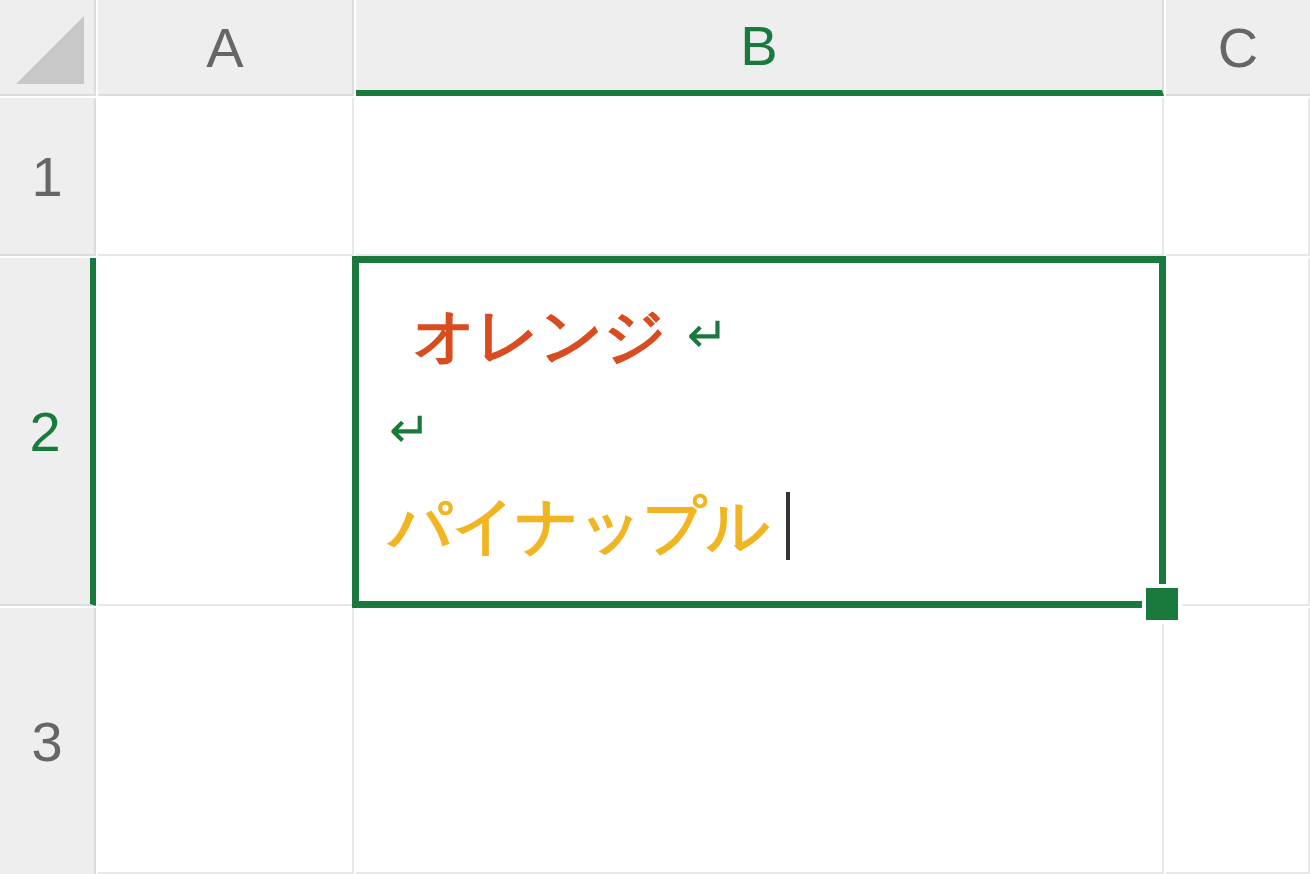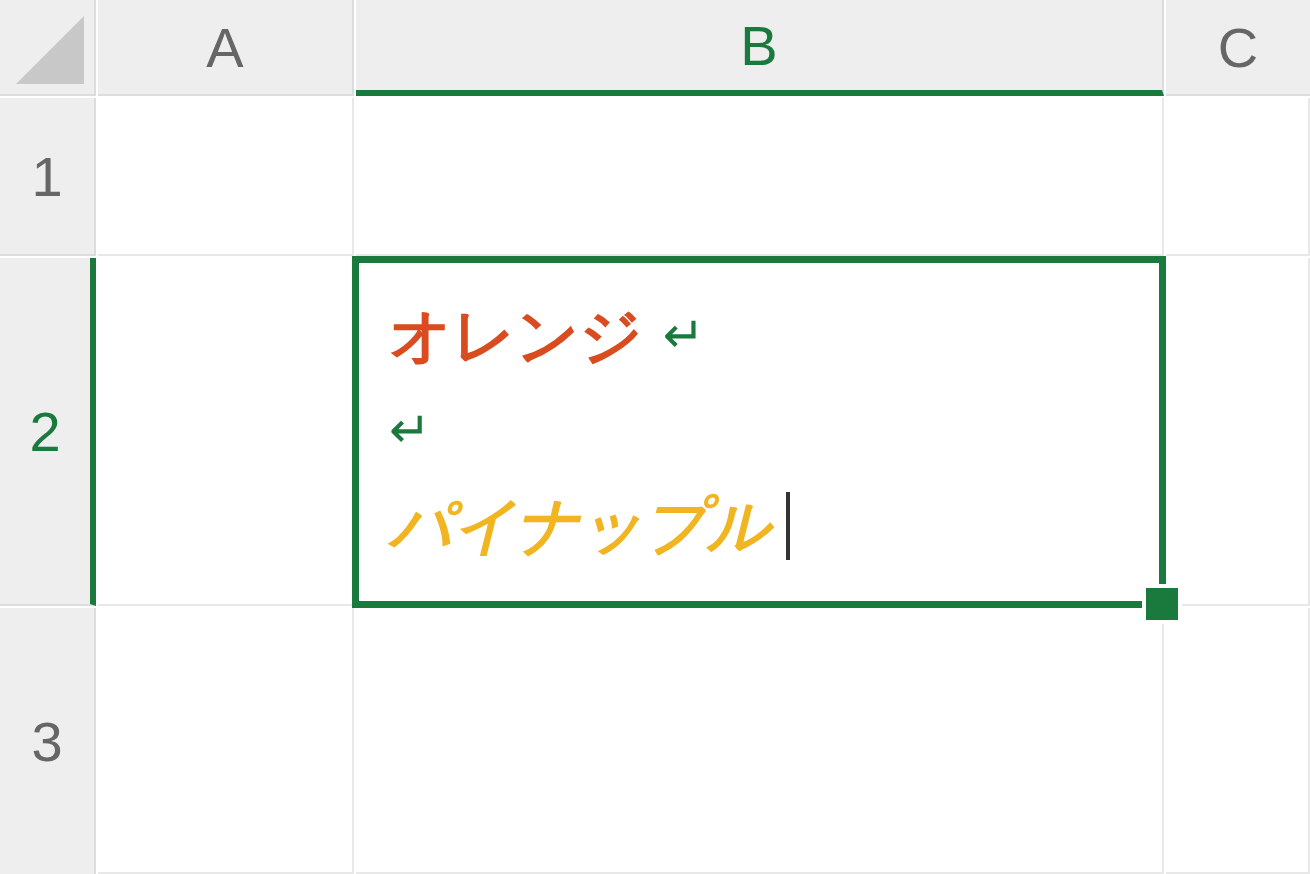--- a/index.html
+++ b/index.html
@@ -132,23 +132,23 @@
       z-index: 5;
     }
     .active-cell .text-line {
       font-size: 62px;
       font-weight: 700;
       line-height: 1.7;
       display: flex;
       align-items: center;
       gap: 20px;
     }
-    .text-orange { color: #d84c1f; }
+    .text-orange { color: #d84c1f; margin-left: 24px; }
     .text-green  { color: #1a7a3e; }
-    .text-yellow { color: #f0b520; font-style: italic; }
+    .text-yellow { color: #f0b520; }
     .line-break-mark {
       color: #1a7a3e;
       font-weight: 400;
       font-size: 50px;
     }
     .text-cursor {
       display: inline-block;
       width: 4px;
       height: 68px;
       background: #333;

